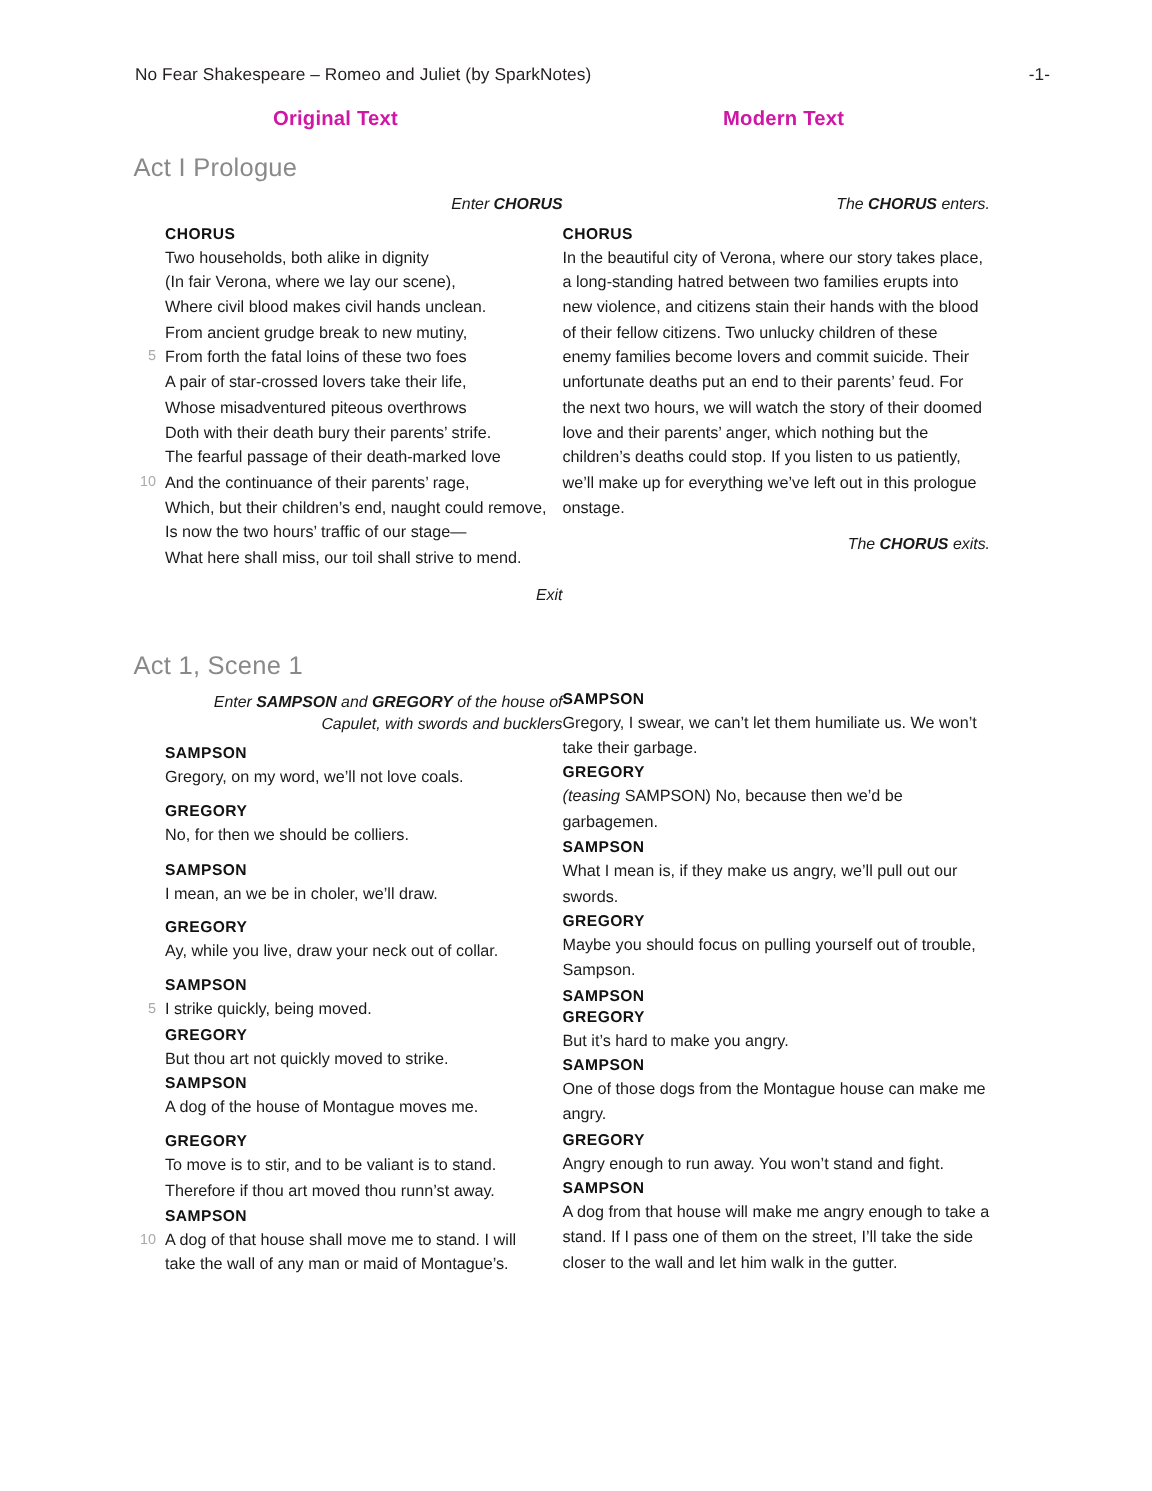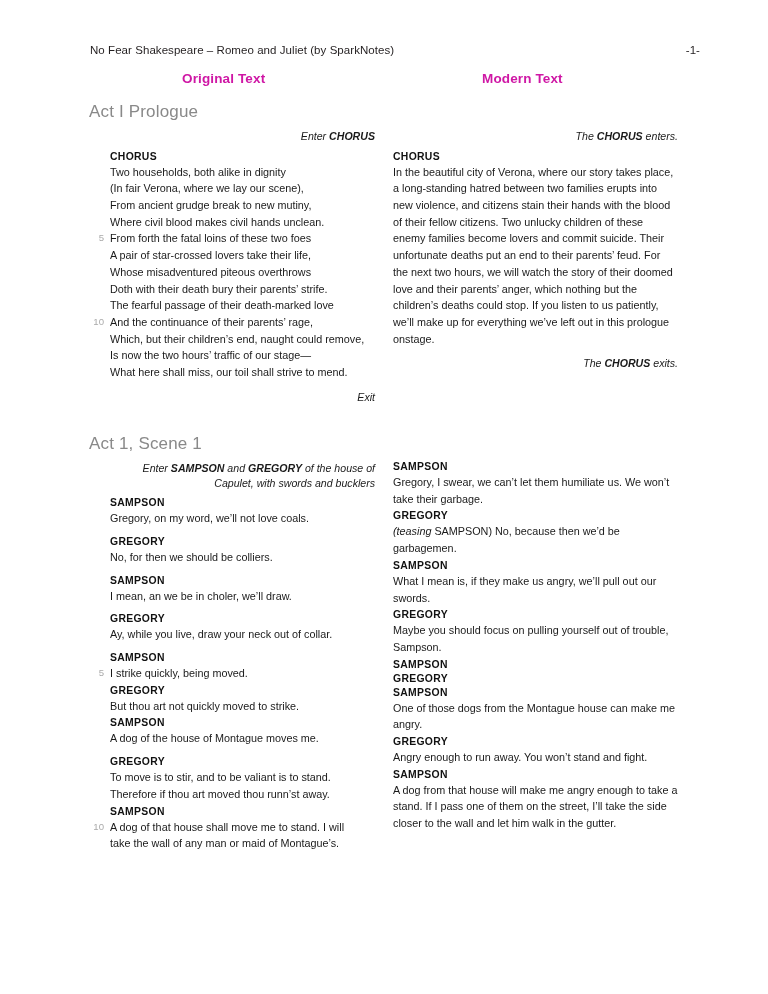--- a/index.html
+++ b/index.html
@@ -72,21 +72,20 @@
   }
   #act-prologue-heading { top: 102px; }
   #act1scene1-heading  { top: 434px; }
 
   
   .columns {
     position: absolute;
     left: 90px;
     width: 588px;
     display: flex;
-    gap: 18px;
   }
   #prologue-columns { top: 129px; }
   #scene1-columns   { top: 461px; }
 
   .col {
     width: 285px;
     position: relative;
   }
   .col-left  { width: 285px; }
   .col-right { width: 285px; }
@@ -176,22 +175,22 @@
 
     <div class="col col-left">
       <div class="stage-dir">
         <span>Enter </span><b>CHORUS</b>
       </div>
       <div class="speech">
         <div class="speaker">CHORUS</div>
         <div class="lines" id="prologue-original-lines">
             <div class="line"><span class="lineno"></span><span>Two households, both alike in dignity</span></div>
             <div class="line"><span class="lineno"></span><span>(In fair Verona, where we lay our scene),</span></div>
+            <div class="line"><span class="lineno"></span><span>Where civil blood makes civil hands unclean.</span></div>
             <div class="line"><span class="lineno"></span><span>From ancient grudge break to new mutiny,</span></div>
-            <div class="line"><span class="lineno"></span><span>Where civil blood makes civil hands unclean.</span></div>
             <div class="line"><span class="lineno">5</span><span>From forth the fatal loins of these two foes</span></div>
             <div class="line"><span class="lineno"></span><span>A pair of star-crossed lovers take their life,</span></div>
             <div class="line"><span class="lineno"></span><span>Whose misadventured piteous overthrows</span></div>
             <div class="line"><span class="lineno"></span><span>Doth with their death bury their parents’ strife.</span></div>
             <div class="line"><span class="lineno"></span><span>The fearful passage of their death-marked love</span></div>
             <div class="line"><span class="lineno">10</span><span>And the continuance of their parents’ rage,</span></div>
             <div class="line"><span class="lineno"></span><span>Which, but their children’s end, naught could remove,</span></div>
             <div class="line"><span class="lineno"></span><span>Is now the two hours’ traffic of our stage—</span></div>
             <div class="line"><span class="lineno"></span><span>What here shall miss, our toil shall strive to mend.</span></div>
           </div>
@@ -297,20 +296,21 @@
           </div>
           <div class="speech tight">
             <div class="speaker">GREGORY</div>
             <div class="prose"><span>Maybe you should focus on pulling yourself out of trouble, Sampson.</span></div>
           </div>
           <div class="speech tight">
             <div class="speaker">SAMPSON</div>
           </div>
           <div class="speech tight">
             <div class="speaker">GREGORY</div>
+            <div class="prose"><span>But it’s hard to make you angry.</span></div>
           </div>
           <div class="speech tight">
             <div class="speaker">SAMPSON</div>
             <div class="prose"><span>One of those dogs from the Montague house can make me angry.</span></div>
           </div>
           <div class="speech tight">
             <div class="speaker">GREGORY</div>
             <div class="prose"><span>Angry enough to run away. You won’t stand and fight.</span></div>
           </div>
           <div class="speech tight">

